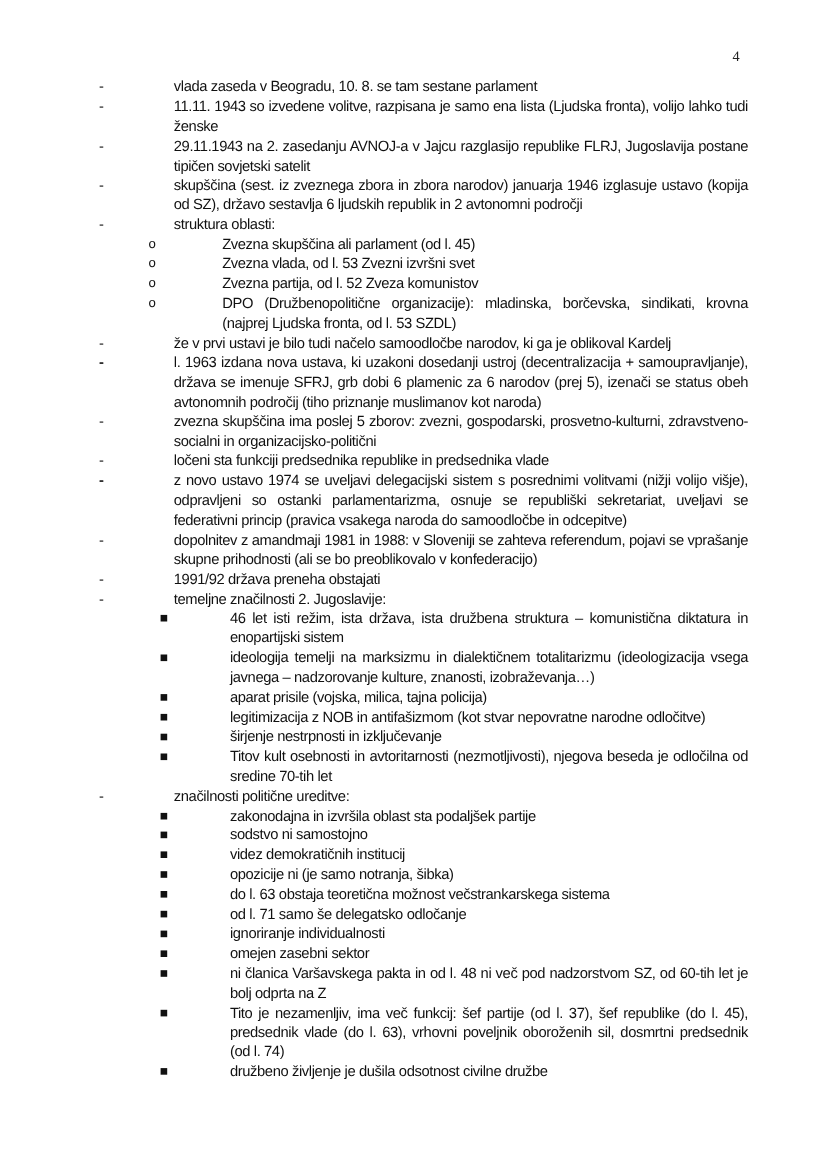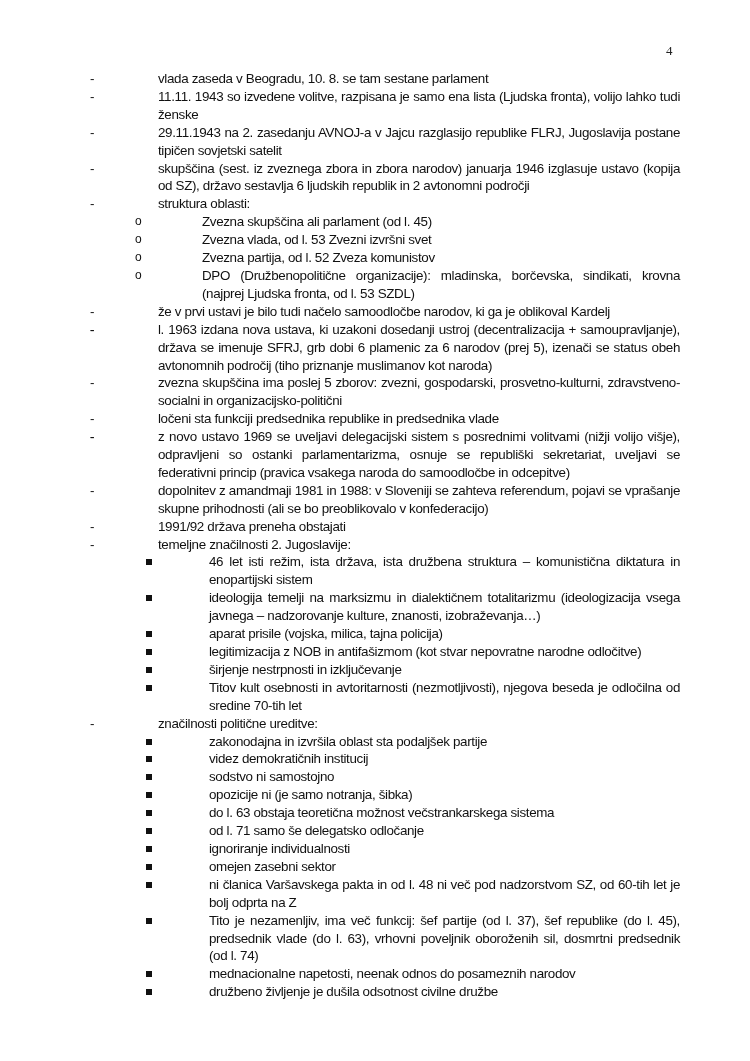--- a/index.html
+++ b/index.html
@@ -85,21 +85,21 @@
       </div>
       <div class="item last-justify lvl1">
         <span class="marker">-</span>
         <span class="text">ločeni sta funkciji predsednika republike in predsednika vlade</span>
       </div>
       <div class="item last-justify lvl1">
         <span class="marker">-</span>
       </div>
       <div class="item last-justify lvl1">
         <span class="marker">-</span>
-        <span class="text">z novo ustavo 1969 se uveljavi delegacijski sistem s posrednimi volitvami (nižji volijo višje), odpravljeni so ostanki parlamentarizma, osnuje se republiški sekretariat, uveljavi se federativni princip (pravica vsakega naroda do samoodločbe in odcepitve)</span>
+        <span class="text">z novo ustavo 1974 se uveljavi delegacijski sistem s posrednimi volitvami (nižji volijo višje), odpravljeni so ostanki parlamentarizma, osnuje se republiški sekretariat, uveljavi se federativni princip (pravica vsakega naroda do samoodločbe in odcepitve)</span>
       </div>
       <div class="item last-justify lvl1">
         <span class="marker">-</span>
         <span class="text">dopolnitev z amandmaji 1981 in 1988: v Sloveniji se zahteva referendum, pojavi se vprašanje skupne prihodnosti (ali se bo preoblikovalo v konfederacijo)</span>
       </div>
       <div class="item last-justify lvl1">
         <span class="marker">-</span>
         <span class="text">1991/92 država preneha obstajati</span>
       </div>
       <div class="item last-justify lvl1">
@@ -133,25 +133,25 @@
       <div class="item last-justify lvl1">
         <span class="marker">-</span>
         <span class="text">značilnosti politične ureditve:</span>
       </div>
       <div class="item last-justify lvl2s">
         <span class="marker"></span>
         <span class="text">zakonodajna in izvršila oblast sta podaljšek partije</span>
       </div>
       <div class="item last-justify lvl2s">
         <span class="marker"></span>
-        <span class="text">videz demokratičnih institucij</span>
+        <span class="text">sodstvo ni samostojno</span>
       </div>
       <div class="item last-justify lvl2s">
         <span class="marker"></span>
-        <span class="text">sodstvo ni samostojno</span>
+        <span class="text">videz demokratičnih institucij</span>
       </div>
       <div class="item last-justify lvl2s">
         <span class="marker"></span>
         <span class="text">opozicije ni (je samo notranja, šibka)</span>
       </div>
       <div class="item last-justify lvl2s">
         <span class="marker"></span>
         <span class="text">do l. 63 obstaja teoretična možnost večstrankarskega sistema</span>
       </div>
       <div class="item last-justify lvl2s">
@@ -169,20 +169,16 @@
       <div class="item last-justify lvl2s">
         <span class="marker"></span>
         <span class="text">ni članica Varšavskega pakta in od l. 48 ni več pod nadzorstvom SZ, od 60-tih let je bolj odprta na Z</span>
       </div>
       <div class="item last-justify lvl2s">
         <span class="marker"></span>
         <span class="text">Tito je nezamenljiv, ima več funkcij: šef partije (od l. 37), šef republike (do l. 45), predsednik vlade (do l. 63), vrhovni poveljnik oboroženih sil, dosmrtni predsednik (od l. 74)</span>
       </div>
       <div class="item last-justify lvl2s">
         <span class="marker"></span>
-        <span class="text">mednacionalne napetosti, neenak odnos do posameznih narodov</span>
-      </div>
-      <div class="item last-justify lvl2s">
-        <span class="marker"></span>
         <span class="text">družbeno življenje je dušila odsotnost civilne družbe</span>
       </div>
     </div>
 </div>
 
 </body></html>

